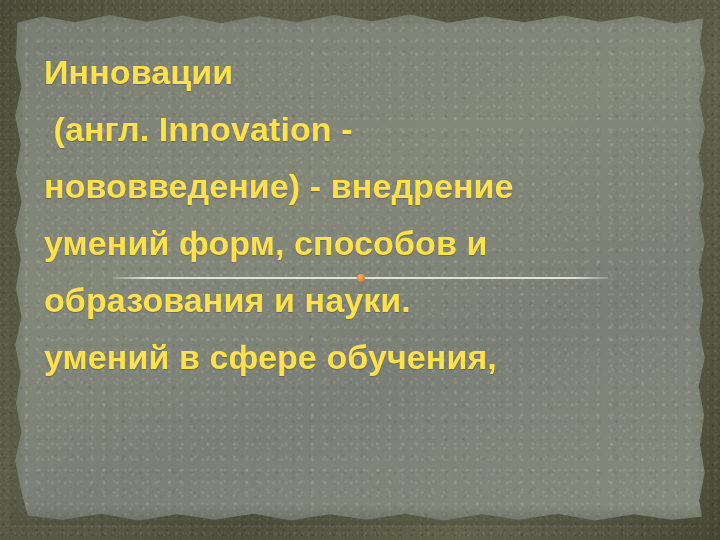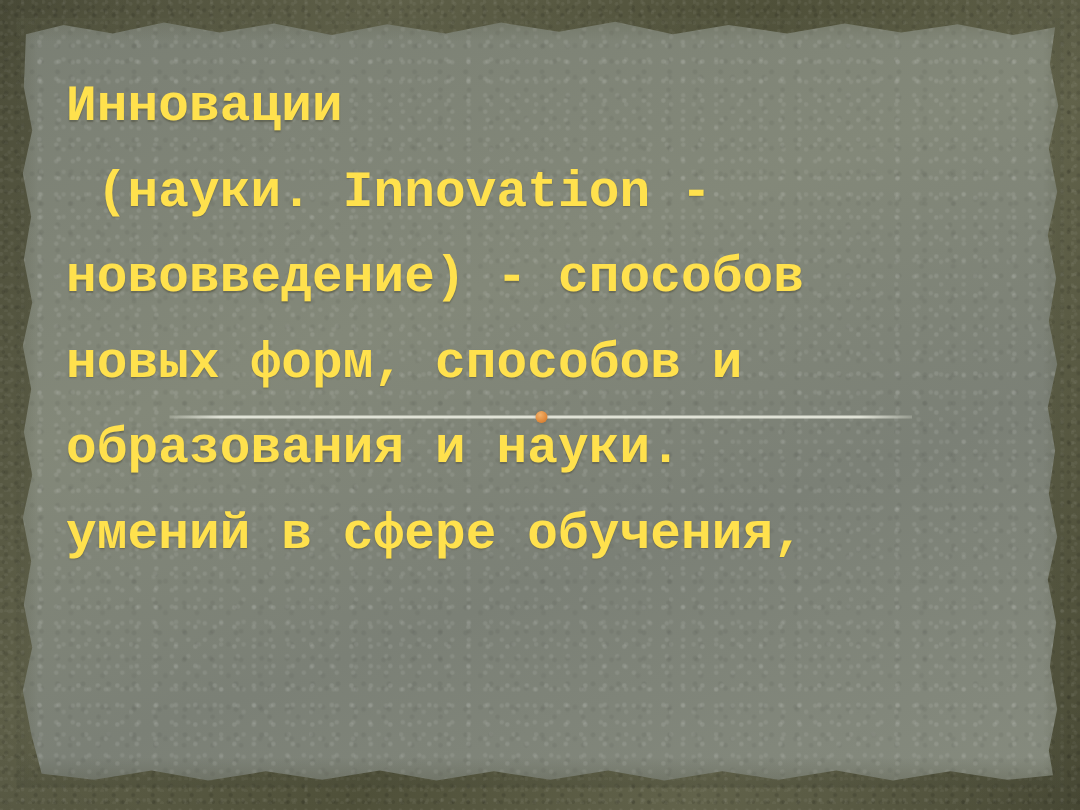--- a/index.html
+++ b/index.html
@@ -8,21 +8,21 @@
     padding: 0;
     background: #3f402f;
   }
 
   .slide {
     position: relative;
     width: 720px;
     height: 540px;
     overflow: hidden;
     background-color: #5a5b46;
-    font-family: Liberation Mono, monospace;
+    font-family: Liberation Sans, sans-serif;
   }
 
   
   .frame-texture {
     position: absolute;
     inset: 0;
     background-color: #55563f;
     background-image:
       radial-gradient(circle at 12% 18%, rgba(255,255,255,0.055) 0 1px, transparent 1.6px),
       radial-gradient(circle at 37% 62%, rgba(0,0,0,0.10) 0 1px, transparent 1.8px),
@@ -157,20 +157,20 @@
     <div class="paper-edge-shade"></div>
   </div>
 
   <div class="divider">
     <div class="divider-rule"></div>
     <div class="divider-dot"></div>
   </div>
 
   <div class="content">
     <div class="line">Инновации</div>
-    <div class="line"> (науки. Innovation -</div>
-    <div class="line">нововведение) - способов</div>
-    <div class="line">новых форм, способов и</div>
+    <div class="line"> (англ. Innovation -</div>
+    <div class="line">нововведение) - внедрение</div>
+    <div class="line">умений форм, способов и</div>
     <div class="line">образования и науки.</div>
     <div class="line">умений в сфере обучения,</div>
   </div>
 
 </div>
 
 </body></html>

